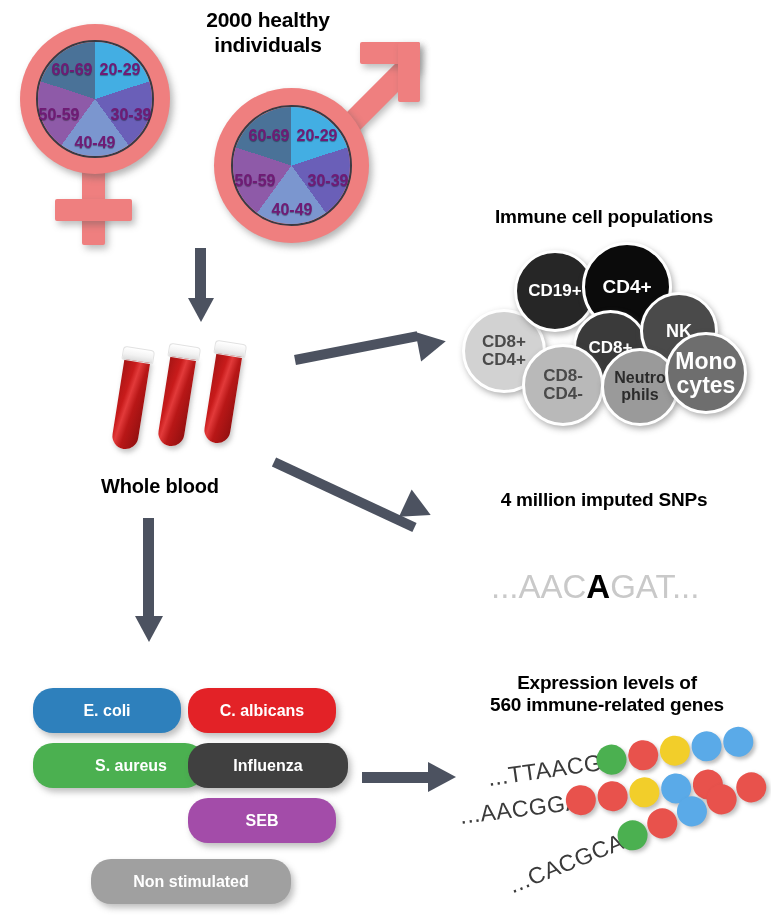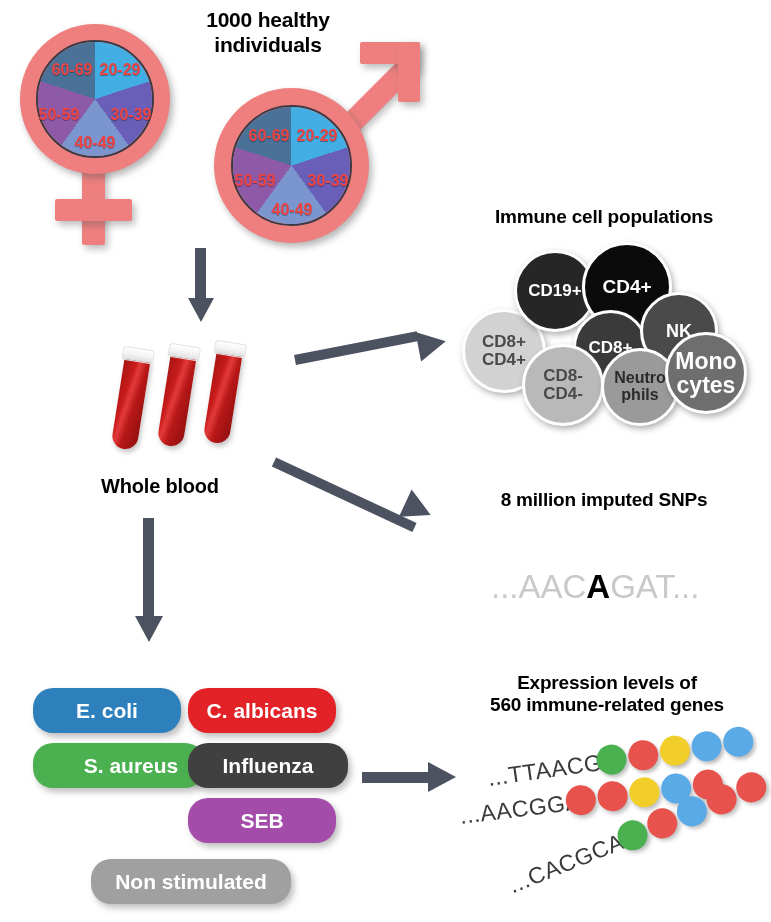--- a/index.html
+++ b/index.html
@@ -50,21 +50,21 @@
     box-sizing: border-box;
     overflow: hidden;
   }
   .slice {
     position: absolute;
     left: 0; top: 0;
     width: 100%; height: 100%;
   }
   .slice-label {
     position: absolute;
-    color: #ef4444;
+    color: #701a75;
     font-weight: bold;
     white-space: nowrap;
     transform: translate(-50%, -50%);
     text-shadow: 0 1px 1px rgba(0,0,0,0.35);
   }
 
   
   .f-stem {
     position: absolute;
     background: #ef7f7f;
@@ -122,21 +122,21 @@
     line-height: 1.05;
     white-space: pre-line;
   }
 
   
   .pill {
     position: absolute;
     border-radius: 20px;
     color: #ffffff;
     font-weight: bold;
-    font-size: 21px;
+    font-size: 16px;
     display: flex;
     align-items: center;
     justify-content: center;
     box-shadow: 3px 4px 6px rgba(95,95,95,0.40);
   }
 
   
   .snp-line {
     position: absolute;
     font-family: "Liberation Sans", sans-serif;
@@ -163,21 +163,21 @@
     width: 30px; height: 30px;
     border-radius: 50%;
     box-shadow: 2px 3px 4px rgba(90,90,90,0.40);
   }
 </style>
 </head>
 <body>
 
 <div id="canvas">
 
-  <div class="abs heading" id="title-cohort">1000 healthy
+  <div class="abs heading" id="title-cohort">2000 healthy
 individuals</div>
 
   <div class="sym-wrap" style="left:10px; top:12px; width:180px; height:230px;">
     <div class="f-stem" style="left:72px; top:148px; width:23px; height:85px; border-radius:2px;"></div>
     <div class="f-stem" style="left:45px; top:187px; width:77px; height:22px; border-radius:2px;"></div>
     <div class="sym-ring" style="left:10px; top:12px; width:150px; height:150px;"></div>
     <div class="pie" style="left:26px; top:28px; width:118px; height:118px;">
       <div class="slice" style="background:conic-gradient(from 0deg, #43aee3 0deg 72deg, transparent 72deg);"></div>
       <div class="slice" style="background:conic-gradient(from 0deg, transparent 0deg 72deg, #6a5fb8 72deg 144deg, transparent 144deg);"></div>
       <div class="slice" style="background:conic-gradient(from 0deg, transparent 0deg 144deg, #7b96cf 144deg 216deg, transparent 216deg);"></div>
@@ -292,21 +292,21 @@
 
     <div class="cell" style="left:141px; top:108px; width:78px; height:78px;
                 background:#9a9a9a; color:#2b2b2b; font-size:16px;">Neutro
 phils</div>
 
     <div class="cell" style="left:205px; top:92px; width:82px; height:82px;
                 background:#6e6e6e; color:#ffffff; font-size:23px;">Mono
 cytes</div>
   </div>
 
-  <div class="abs heading" id="title-snps">8 million imputed SNPs</div>
+  <div class="abs heading" id="title-snps">4 million imputed SNPs</div>
 
   <div class="abs" style="left:487px; top:528px; width:260px; height:90px;">
     <div class="snp-line" style="left:4px; top:40px;">
       <span class="dim">...AAC</span><span class="hit">A</span><span class="dim">GAT...</span>
     </div>
   </div>
 
   <div class="abs" style="left:33px; top:688px; width:310px; height:205px;">
 
     <div class="pill" style="left:0px; top:0px; width:148px; height:45px; background:#2e80bc;">E. coli</div>

